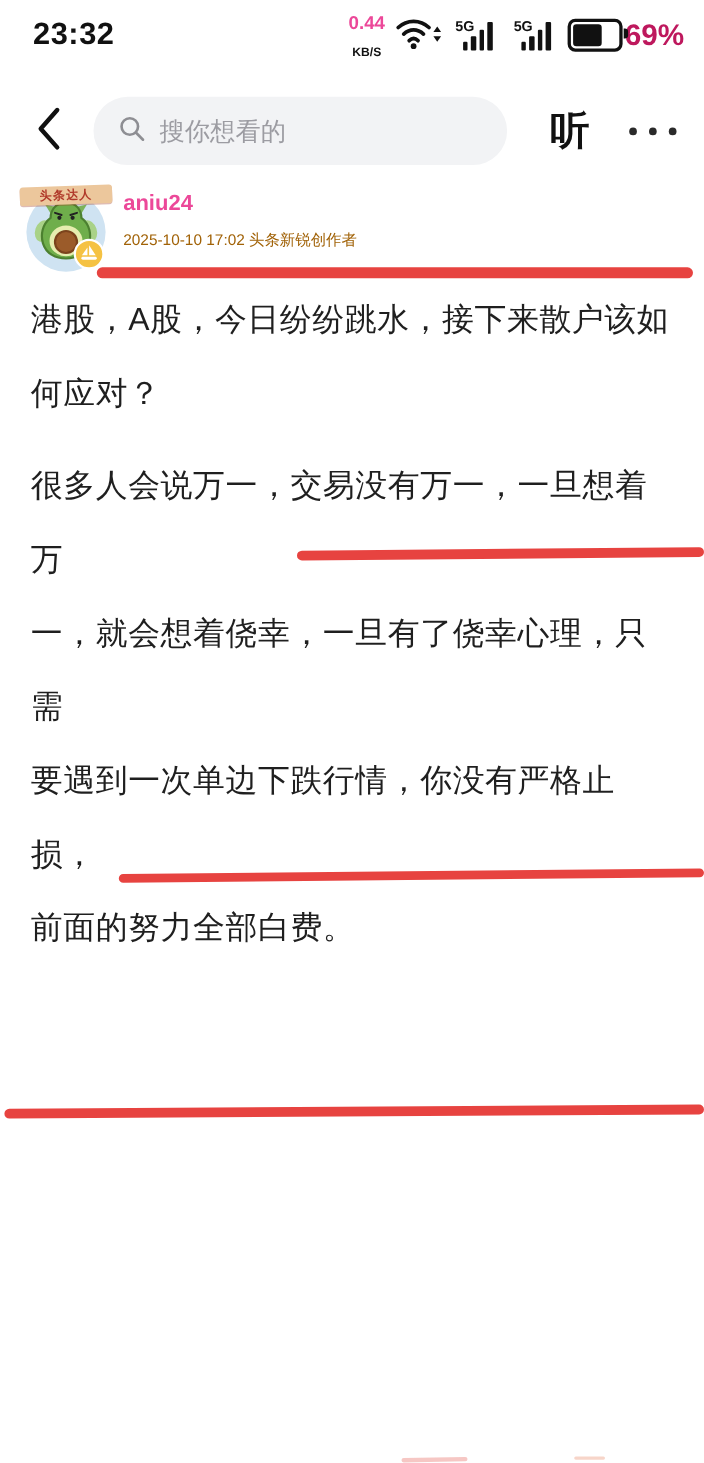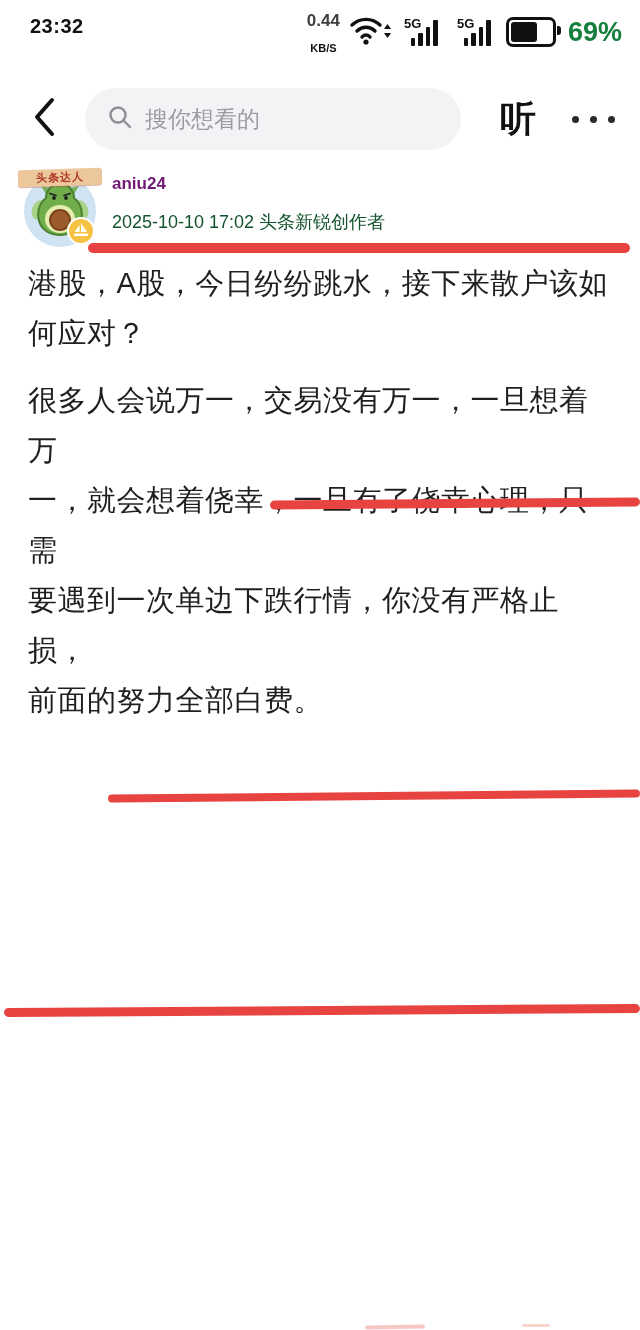--- a/index.html
+++ b/index.html
@@ -3,54 +3,54 @@
 <meta charset="utf-8">
 <style>
   html,body{margin:0;padding:0;}
   body{
     width:640px;height:1330px;background:#ffffff;overflow:hidden;position:relative;
     font-family:"Liberation Sans","DejaVu Sans",sans-serif;color:#1c1c1c;
     -webkit-font-smoothing:antialiased;
   }
   
   .statusbar{position:absolute;top:0;left:0;width:640px;height:58px;}
-  .time{position:absolute;left:30px;top:15px;font-size:20px;font-weight:700;letter-spacing:.5px;color:#111;}
+  .time{position:absolute;left:30px;top:15px;font-size:28px;font-weight:700;letter-spacing:.5px;color:#111;}
   .sb-right{position:absolute;right:18px;top:10px;display:flex;align-items:center;gap:9px;}
   .netspeed{display:flex;flex-direction:column;align-items:center;line-height:1;margin-top:2px;}
-  .netspeed .val{font-size:17px;font-weight:700;color:#404040;}
+  .netspeed .val{font-size:17px;font-weight:700;color:#ec4899;}
   .netspeed .unit{font-size:11px;font-weight:700;color:#111;margin-top:14px;}
   .sigwrap{position:relative;width:44px;height:34px;}
   .sig5g{position:absolute;left:4px;top:1px;font-size:13px;font-weight:700;color:#111;}
   .bars{position:absolute;left:11px;bottom:3px;display:flex;align-items:flex-end;gap:3px;}
   .bars i{display:block;width:4.5px;background:#111;border-radius:1px;}
   .battwrap{display:flex;align-items:center;gap:2px;}
   .batt{position:relative;width:44px;height:24px;border:3px solid #111;border-radius:7px;}
   .batt .fill{position:absolute;left:2px;top:2px;bottom:2px;width:60%;background:#111;border-radius:3px;}
   .batt .nub{position:absolute;right:-8px;top:6px;width:4px;height:9px;background:#111;border-radius:0 3px 3px 0;}
-  .battpct{font-size:27px;font-weight:600;color:#15803d;margin-left:10px;}
+  .battpct{font-size:27px;font-weight:600;color:#be185d;margin-left:0;}
   
   .navbar{position:absolute;top:84px;left:0;width:612px;height:70px;}
   .back{position:absolute;left:24px;top:8px;width:40px;height:54px;display:flex;align-items:center;justify-content:center;cursor:pointer;}
   .searchpill{position:absolute;left:85px;top:4px;width:376px;height:62px;background:#f2f3f5;border-radius:31px;display:flex;align-items:center;padding-left:22px;box-sizing:border-box;cursor:text;}
   .searchpill .ph{font-size:23px;color:#9c9ca2;margin-left:12px;}
   .listen{position:absolute;left:500px;top:8px;font-size:36px;font-weight:600;color:#111;line-height:54px;cursor:pointer;}
   .moredots{position:absolute;left:572px;top:8px;height:54px;display:flex;align-items:center;gap:11px;cursor:pointer;}
   .moredots i{width:7px;height:7px;border-radius:50%;background:#2a2a2a;display:block;}
   
   .author{position:absolute;top:168px;left:0;width:640px;height:90px;}
   .avatar{position:absolute;left:22px;top:4px;width:76px;height:76px;cursor:pointer;}
   .ribbon{position:absolute;left:-4px;top:-3px;width:84px;height:17px;background:#ecc79c;border-radius:3px;transform:rotate(-2deg);
           display:flex;align-items:center;justify-content:center;font-size:11px;font-weight:700;color:#b03a2a;letter-spacing:1px;
           box-shadow:0 1px 0 rgba(160,60,40,.35);}
-  .a-name{position:absolute;left:112px;top:6px;font-size:17px;font-weight:700;color:#701a75;}
-  .a-meta{position:absolute;left:112px;top:42px;font-size:18px;color:#14532d;}
+  .a-name{position:absolute;left:112px;top:6px;font-size:20px;font-weight:700;color:#ec4899;}
+  .a-meta{position:absolute;left:112px;top:42px;font-size:14px;color:#a16207;}
   
   .article{position:absolute;top:258px;left:28px;width:588px;}
   .article p{
-    margin:0 0 17px 0;font-size:29px;line-height:50px;color:#1f1f1f;
+    margin:0 0 17px 0;font-size:29px;line-height:67px;color:#1f1f1f;
     white-space:pre-line;letter-spacing:.5px;
   }
   
   .redline{position:absolute;background:#e74340;border-radius:5px;}
   .u-author{left:88px;top:243px;width:542px;height:10px;}
   .u-p2{left:270px;top:499px;width:370px;height:9px;transform:rotate(-.5deg);}
   .u-p3{left:108px;top:792px;width:532px;height:8px;transform:rotate(-.55deg);border-radius:4px;}
   .u-p4{left:4px;top:1006px;width:636px;height:9px;transform:rotate(-.35deg);}
   .u-faint1{left:365px;top:1325px;width:60px;height:4px;background:rgba(236,130,125,.45);transform:rotate(-1deg);}
   .u-faint2{left:522px;top:1324px;width:28px;height:3px;background:rgba(236,150,120,.4);}

